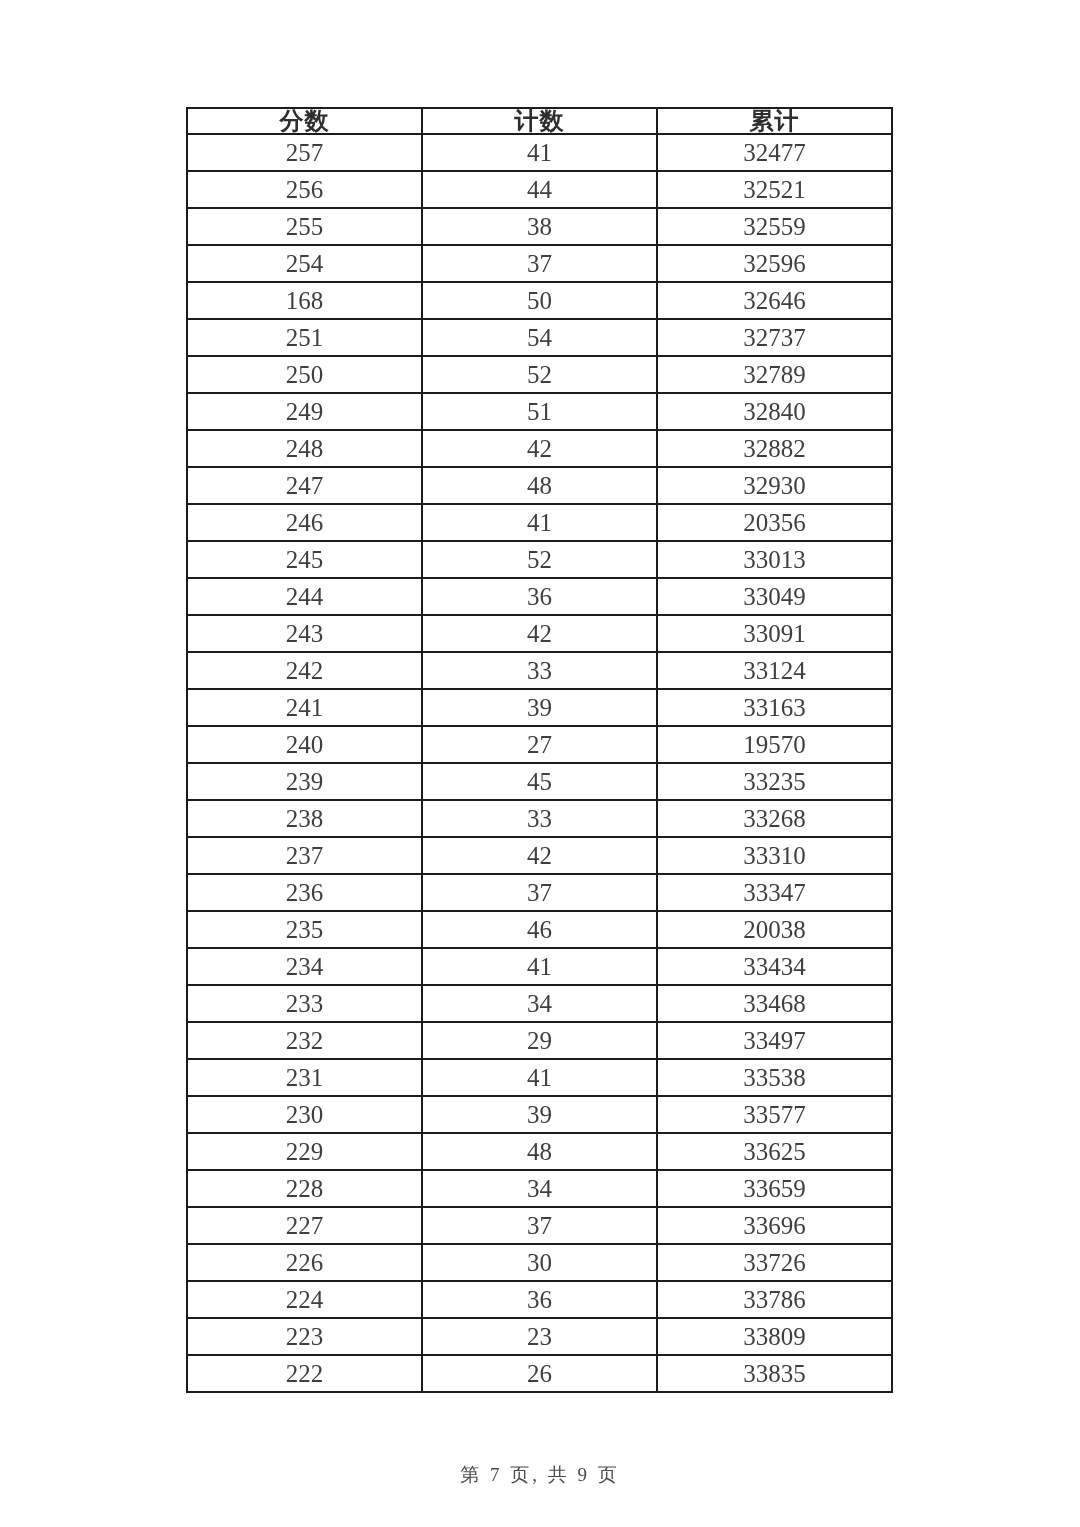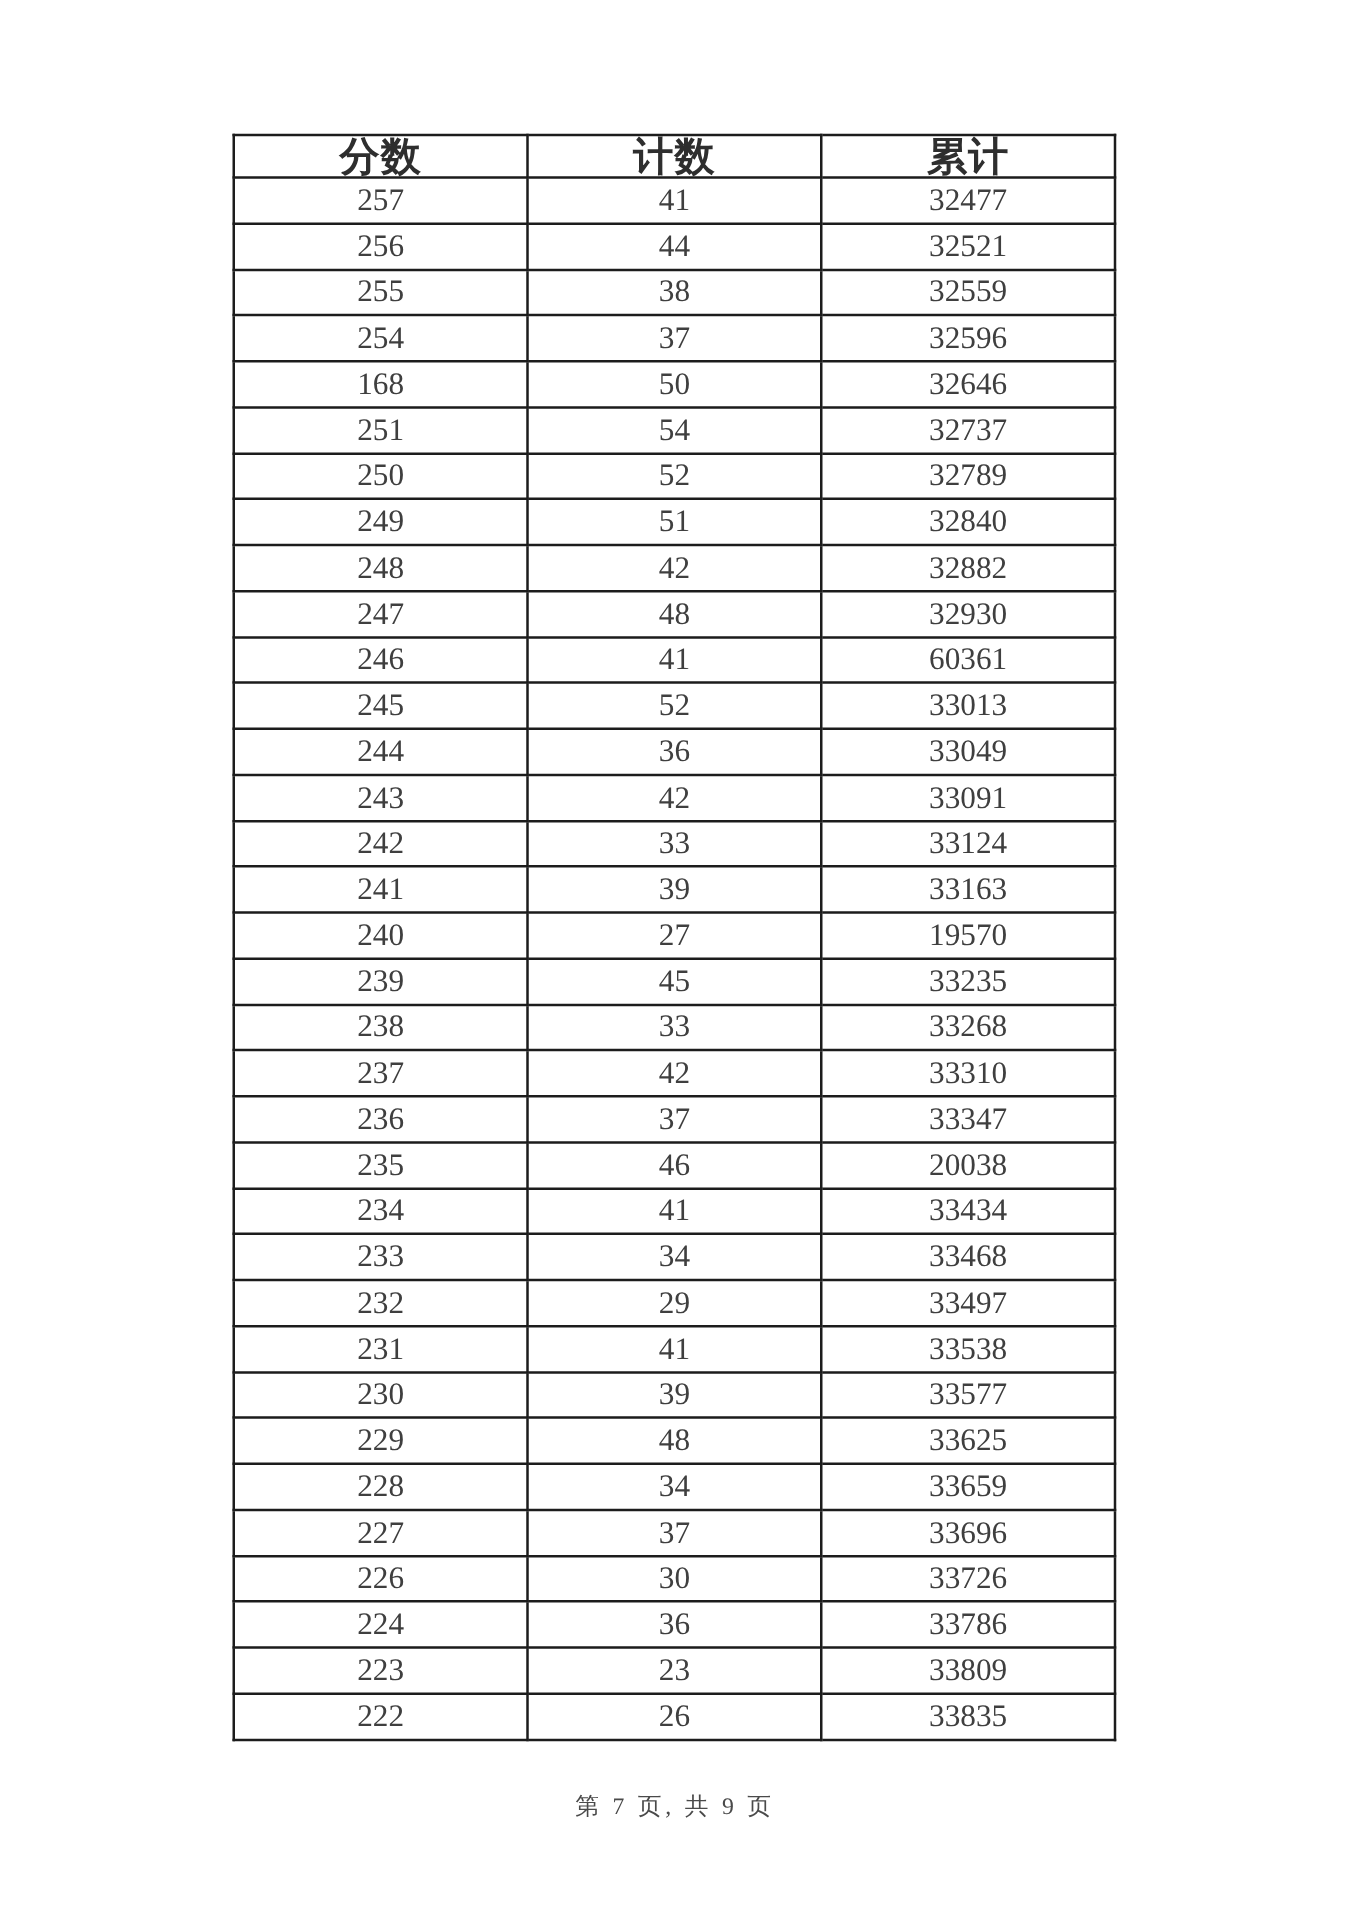--- a/index.html
+++ b/index.html
@@ -26,33 +26,33 @@
   }
   table.score-table th,
   table.score-table td {
     border: 2px solid #1c1c1c;
     text-align: center;
     vertical-align: middle;
     padding: 0;
     line-height: 1;
   }
   table.score-table th {
-    font-size: 32px;
+    font-size: 24px;
     font-weight: bold;
     color: #2e2e2e;
     letter-spacing: 1px;
   }
   table.score-table td {
     font-size: 25px;
     font-weight: normal;
     color: #3f3f3f;
   }
   .page-footer {
     position: absolute;
-    top: 1432px;
+    top: 1462px;
     left: 0;
     width: 100%;
     text-align: center;
     font-size: 19px;
     color: #4a4a4a;
     letter-spacing: 3px;
   }
 </style>
 </head>
 <body>
@@ -114,21 +114,21 @@
           <td>32882</td>
         </tr>
         <tr>
           <td>247</td>
           <td>48</td>
           <td>32930</td>
         </tr>
         <tr>
           <td>246</td>
           <td>41</td>
-          <td>60361</td>
+          <td>20356</td>
         </tr>
         <tr>
           <td>245</td>
           <td>52</td>
           <td>33013</td>
         </tr>
         <tr>
           <td>244</td>
           <td>36</td>
           <td>33049</td>

